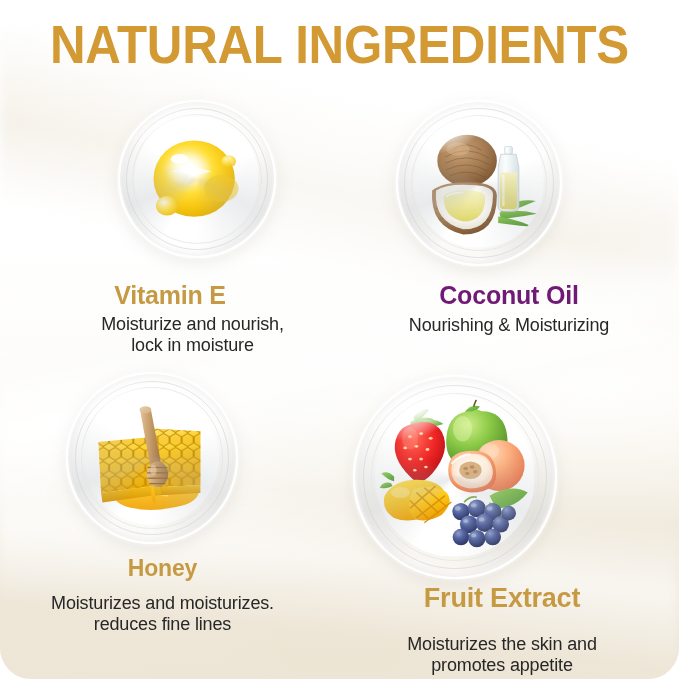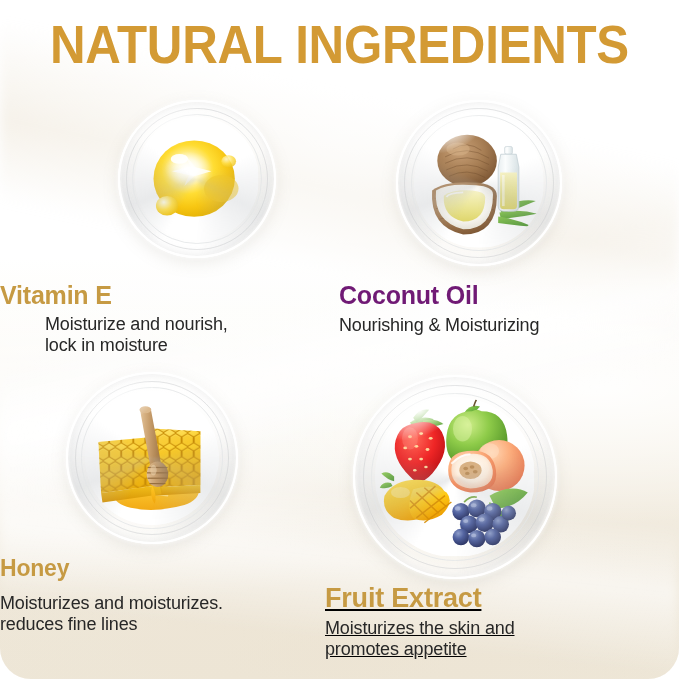--- a/index.html
+++ b/index.html
@@ -67,21 +67,21 @@
     letter-spacing: -0.3px;
     transform: scaleX(0.93);
     transform-origin: 50% 50%;
     white-space: nowrap;
     text-shadow: 0 1px 0 rgba(255,255,255,0.6);
   }
 
   
   .cell { position: absolute; }
 
-  .caption { position: absolute; text-align: left; width: 100%; left: 0; }
+  .caption { position: absolute; text-align: center; width: 100%; left: 0; }
   .ing-name {
     font-weight: 700;
     letter-spacing: -0.2px;
     line-height: 1.1;
   }
   .ing-desc {
     color: #272727;
     font-size: 18px;
     line-height: 21px;
     letter-spacing: -0.15px;
@@ -493,20 +493,20 @@
           </g>
         </svg>
       </div>
       <div class="ring ring-gloss"></div>
       <div class="ring ring-inner"></div>
       <div class="ring ring-mid"></div>
       <div class="ring ring-outer"></div>
       <div class="ring ring-hilite"></div>
     </div>
 
-    <div class="caption" style="top:214px;text-decoration:underline;">
+    <div class="caption" style="top:214px;">
       <div class="ing-name" style="color:#C69A43; font-size:27px;">Fruit Extract</div>
-      <div class="ing-desc" style="margin-top:4px;">Moisturizes the skin and
+      <div class="ing-desc" style="margin-top:20px;">Moisturizes the skin and
 promotes appetite</div>
     </div>
   </div>
 
 </div>
 
 </body></html>

